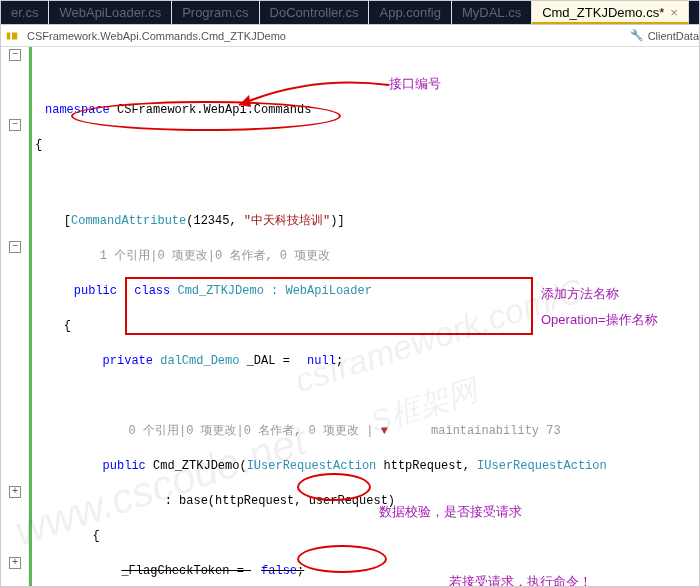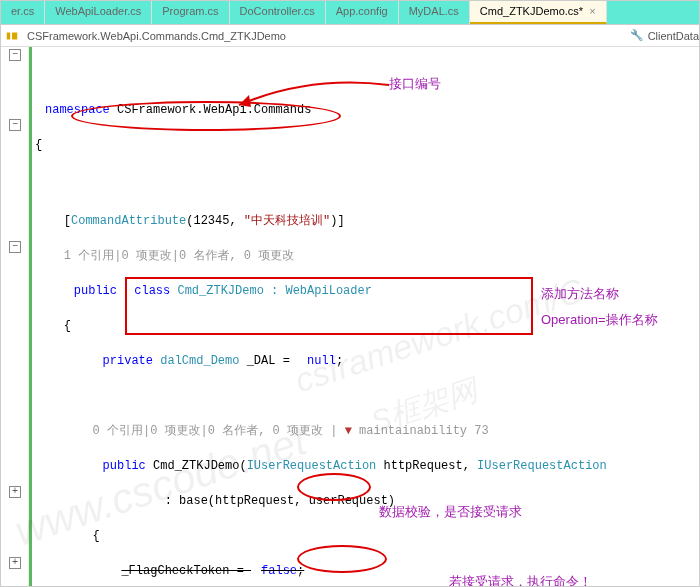--- a/index.html
+++ b/index.html
@@ -1,36 +1,36 @@
 <!DOCTYPE html>
 <html><head>
 <meta charset="utf-8">
 <style>
 * { margin: 0; padding: 0; box-sizing: border-box; }
 body { width: 700px; height: 587px; font-family: Consolas, "Courier New", monospace; font-size: 12px; background: #fff; overflow: hidden; position: relative; border: 1px solid #ccc; }
-.tabs { display: flex; height: 24px; background: #5eead4; border-bottom: 1px solid #ccc; font-family: "Segoe UI", sans-serif; font-size: 11px; }
+.tabs { display: flex; height: 24px; background: #0f172a; border-bottom: 1px solid #ccc; font-family: "Segoe UI", sans-serif; font-size: 13px; }
 .tab { padding: 4px 10px; border-right: 1px solid #ddd; color: #666; cursor: pointer; white-space: nowrap; }
 .tab.active { background: #fffae8; color: #000; border-bottom: 2px solid #d9a800; position: relative; }
 .tab .close { margin-left: 6px; color: #888; }
 .breadcrumb { height: 22px; display: flex; align-items: center; background: #fff; border-bottom: 1px solid #ddd; font-family: "Segoe UI", sans-serif; font-size: 11px; text-align: right; }
 .breadcrumb .bc-icon { width: 14px; height: 14px; margin: 0 4px; }
 .breadcrumb .item { padding: 0 4px; color: #555; }
 .breadcrumb .spacer { flex: 1; }
 .breadcrumb .member { color: #555; display: flex; align-items: center; }
 .breadcrumb .wrench { color: #555; margin-right: 4px; }
 .editor { display: flex; height: calc(100% - 46px); }
 .gutter { width: 28px; background: #fff; border-right: 1px solid #eee; position: relative; }
 .gutter .marker { position: absolute; left: 8px; width: 12px; height: 12px; border: 1px solid #888; text-align: center; line-height: 10px; font-size: 10px; color: #555; cursor: pointer; background: #fff; }
 .code { flex: 1; position: relative; padding: 2px 0 2px 6px; line-height: 17.5px; white-space: pre; }
 .line { height: 17.5px; }
 .green-bar { position: absolute; left: 0; top: 0; bottom: 0; width: 3px; background: #5cb85c; }
 .kw { color: #0000ff; margin-left: 10px; }
 .type { color: #2b91af; }
 .str { color: #a31515; }
-.gray { color: #999; }
+.gray { color: #999; margin-left: 36px; }
 .maint { color: #b33; }
 .anno-red { color: #a21caf; font-family: "Microsoft YaHei", sans-serif; font-size: 13px; position: absolute; }
 .elred { border: 2px solid #d00; border-radius: 50%; position: absolute; pointer-events: none; }
 .boxred { border: 2px solid #d00; position: absolute; pointer-events: none; }
 .arrow { position: absolute; pointer-events: none; }
 .watermark { position: absolute; color: rgba(0,0,0,0.06); font-size: 42px; font-style: italic; transform: rotate(-18deg); pointer-events: none; font-family: Arial, sans-serif; }
 </style>
 </head>
 <body>
 

